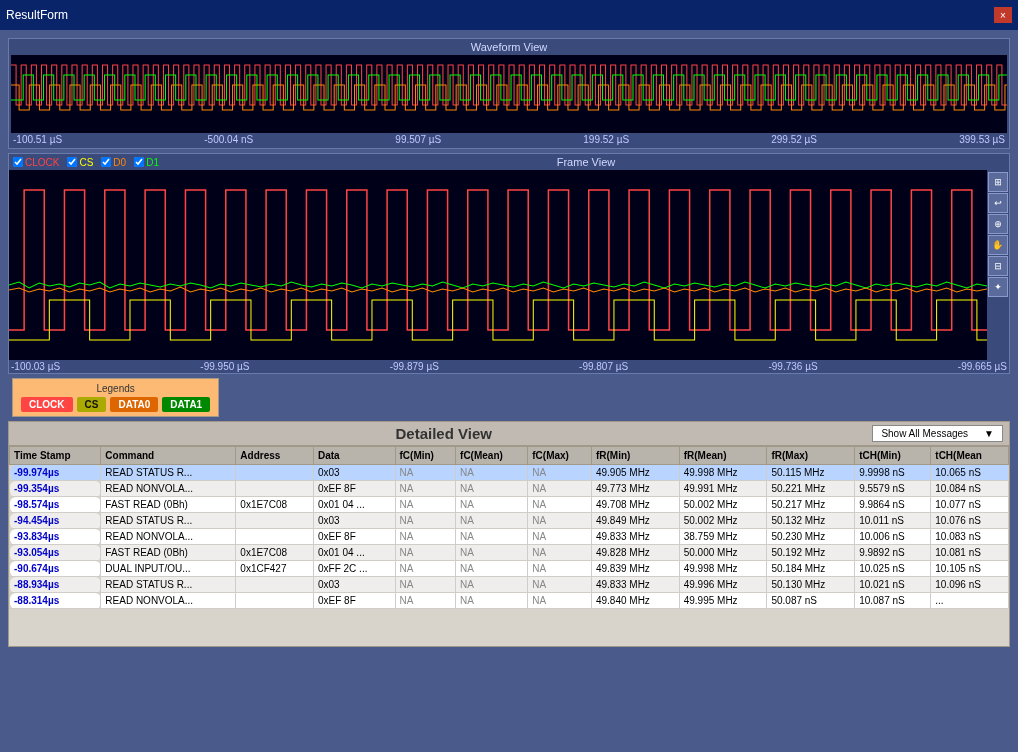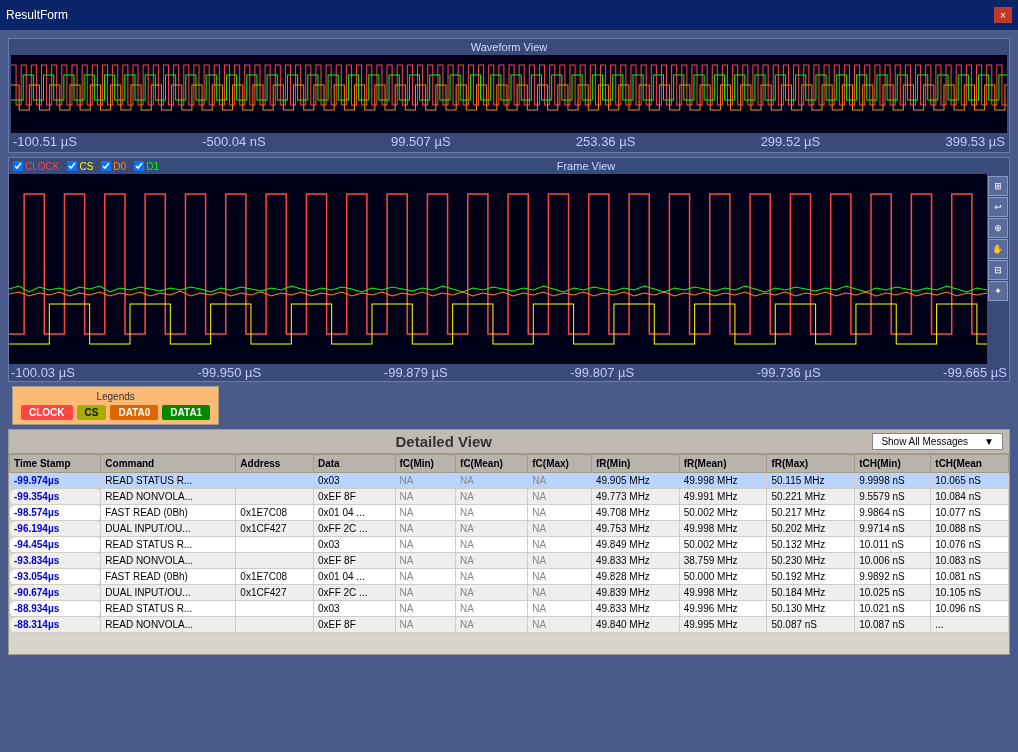--- a/index.html
+++ b/index.html
@@ -54,21 +54,21 @@
       height: 78px;
       position: relative;
       overflow: hidden;
     }
     .waveform-y-top { position: absolute; top: 2px; left: 2px; color: white; font-size: 9px; }
     .waveform-y-bottom { position: absolute; bottom: 2px; left: 2px; color: white; font-size: 9px; }
     .time-axis {
       display: flex;
       justify-content: space-between;
       color: #c0c8ff;
-      font-size: 13px;
+      font-size: 10px;
       padding: 1px 2px;
     }
 
     
     .frame-view {
       background: #3a4a7a;
       border: 1px solid #6a7aaa;
       margin-bottom: 4px;
     }
     .frame-header {
@@ -250,21 +250,21 @@
 
             <polyline points="0,45 12,45 12,20 22,20 22,45 32,45 32,20 42,20 42,45 52,45 52,20 62,20 62,45 72,45 72,20 82,20 82,45 92,45 92,20 102,20 102,45 112,45 112,20 122,20 122,45 132,45 132,20 142,20 142,45 152,45 152,20 162,20 162,45 172,45 172,20 182,20 182,45 192,45 192,20 202,20 202,45 212,45 212,20 222,20 222,45 232,45 232,20 242,20 242,45 252,45 252,20 262,20 262,45 272,45 272,20 282,20 282,45 292,45 292,20 302,20 302,45 312,45 312,20 322,20 322,45 332,45 332,20 342,20 342,45 352,45 352,20 362,20 362,45 372,45 372,20 382,20 382,45 392,45 392,20 402,20 402,45 412,45 412,20 422,20 422,45 432,45 432,20 442,20 442,45 452,45 452,20 462,20 462,45 472,45 472,20 482,20 482,45 492,45 492,20 502,20 502,45 512,45 512,20 522,20 522,45 532,45 532,20 542,20 542,45 552,45 552,20 562,20 562,45 572,45 572,20 582,20 582,45 592,45 592,20 602,20 602,45 612,45 612,20 622,20 622,45 632,45 632,20 642,20 642,45 652,45 652,20 662,20 662,45 672,45 672,20 682,20 682,45 692,45 692,20 702,20 702,45 712,45 712,20 722,20 722,45 732,45 732,20 742,20 742,45 752,45 752,20 762,20 762,45 772,45 772,20 782,20 782,45 792,45 792,20 802,20 802,45 812,45 812,20 822,20 822,45 832,45 832,20 842,20 842,45 852,45 852,20 862,20 862,45 872,45 872,20 882,20 882,45 892,45 892,20 902,20 902,45 912,45 912,20 922,20 922,45 932,45 932,20 942,20 942,45 952,45 952,20 962,20 962,45 972,45 972,20 980,20" fill="none" stroke="#00ff00" stroke-width="1"></polyline>
           </g>
         </svg>
       </div>
     </div>
     <div class="time-axis">
       <span>-100.51 µS</span>
       <span>-500.04 nS</span>
       <span>99.507 µS</span>
-      <span>253.36 µS</span>
+      <span>199.52 µS</span>
       <span>299.52 µS</span>
       <span>399.53 µS</span>
     </div>
   </div>
 
   
   <div class="frame-view">
     <div class="frame-header">
       <label class="checkbox-label">
         <input type="checkbox" checked="" style="">
@@ -394,34 +394,20 @@
               <td class="na-cell">NA</td>
               <td class="na-cell">NA</td>
               <td class="na-cell">NA</td>
               <td>49.708 MHz</td>
               <td>50.002 MHz</td>
               <td>50.217 MHz</td>
               <td>9.9864 nS</td>
               <td>10.077 nS</td>
             </tr>
             <tr>
-              <td class="ts-cell">-96.194µs</td>
-              <td>DUAL INPUT/OU...</td>
-              <td>0x1CF427</td>
-              <td>0xFF 2C ...</td>
-              <td class="na-cell">NA</td>
-              <td class="na-cell">NA</td>
-              <td class="na-cell">NA</td>
-              <td>49.753 MHz</td>
-              <td>49.998 MHz</td>
-              <td>50.202 MHz</td>
-              <td>9.9714 nS</td>
-              <td>10.088 nS</td>
-            </tr>
-            <tr>
               <td class="ts-cell">-94.454µs</td>
               <td>READ STATUS R...</td>
               <td></td>
               <td>0x03</td>
               <td class="na-cell">NA</td>
               <td class="na-cell">NA</td>
               <td class="na-cell">NA</td>
               <td>49.849 MHz</td>
               <td>50.002 MHz</td>
               <td>50.132 MHz</td>

